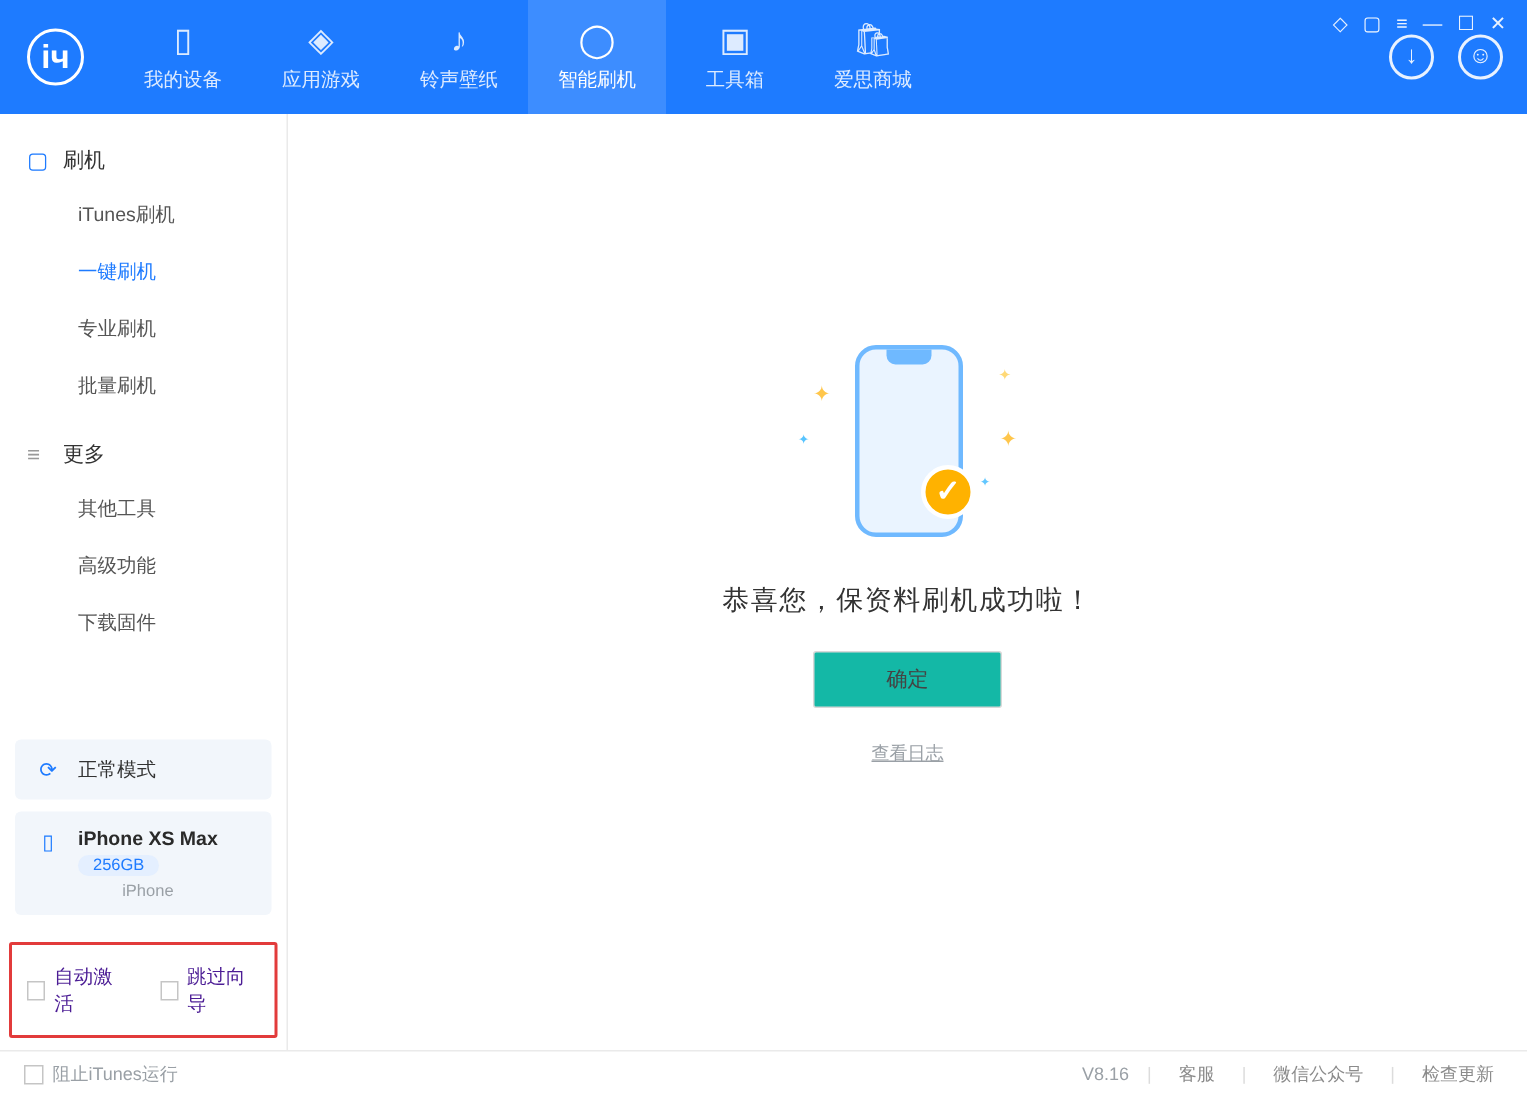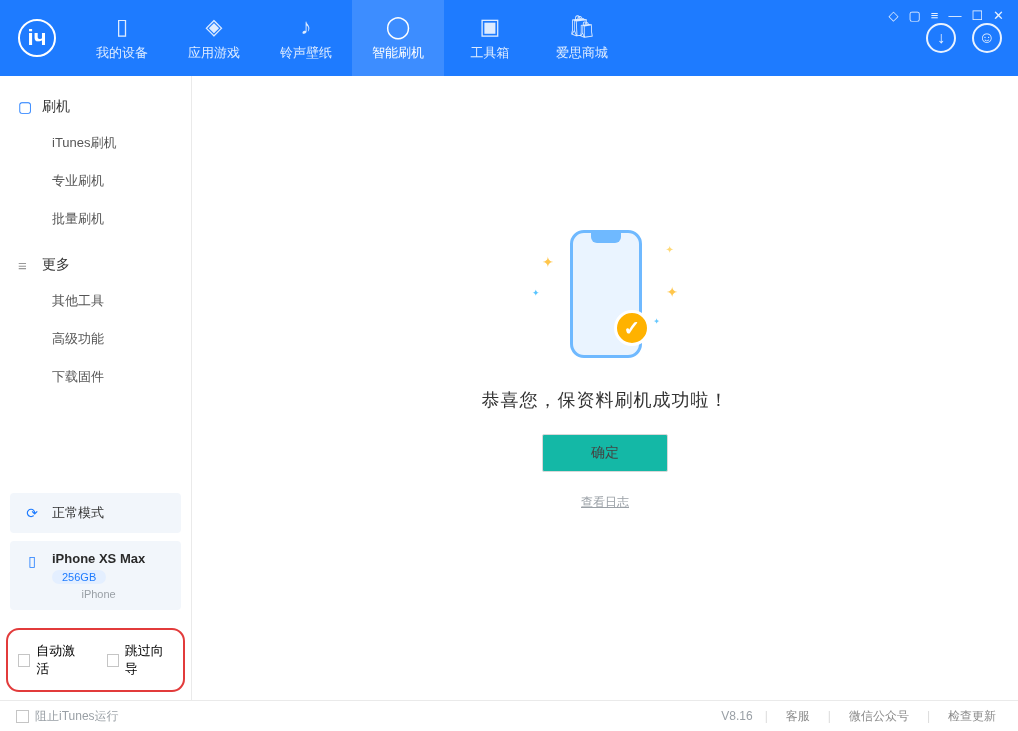--- a/index.html
+++ b/index.html
@@ -71,22 +71,22 @@
 .device-card.full { flex-direction: row; align-items: flex-start; }
 .device-info { display: flex; flex-direction: column; gap: 4px; text-align: center; }
 .device-name { font-weight: 600; color: #2a2a2a; }
 .storage-badge {
   display: inline-block; font-size: 11px; color: #1e7bff;
   background: #e4efff; border-radius: 10px; padding: 1px 10px; width: fit-content;
 }
 .device-type { font-size: 11px; color: #9aa0a6; }
 
 .opt-row {
-  border: 2px solid #e23b3b; border-radius: 13px; padding: 12px 10px;
-  margin: 0 6px 8px 6px; display: flex; gap: 22px; font-size: 13px; color: #000000;
+  border: 2px solid #e23b3b; border-radius: 2px; padding: 12px 10px;
+  margin: 0 6px 8px 6px; display: flex; gap: 22px; font-size: 13px; color: #4c1d95;
 }
 .chk { display: flex; align-items: center; gap: 6px; cursor: pointer; }
 .chk-box { width: 13px; height: 13px; border: 1px solid #c5c5c5; background: #fff; }
 
 .main { flex: 1; position: relative; display: flex; align-items: center; justify-content: center; }
 .success-area { display: flex; flex-direction: column; align-items: center; gap: 22px; margin-top: -40px;}
 .phone-illus { position: relative; width: 150px; height: 140px; }
 .sparkle { position: absolute; color: #ffc64b; font-size: 14px; }
 .sparkle.s1 { left: 12px; top: 28px; }
 .sparkle.s2 { left: 2px; top: 62px; color: #57c4ff; font-size: 9px;}
@@ -175,20 +175,21 @@
 
 <div class="body-area">
   <div class="sidebar">
     <div class="side-scroll">
       <div class="side-group">
         <div class="side-group-head">
           <span class="gicon">▢</span>
           <span>刷机</span>
         </div>
         <div class="side-item">iTunes刷机</div>
+        <div class="side-item active">一键刷机</div>
         <div class="side-item">专业刷机</div>
         <div class="side-item">批量刷机</div>
       </div>
       <div class="side-group">
         <div class="side-group-head">
           <span class="gicon grey">≡</span>
           <span>更多</span>
         </div>
         <div class="side-item">其他工具</div>
         <div class="side-item">高级功能</div>

